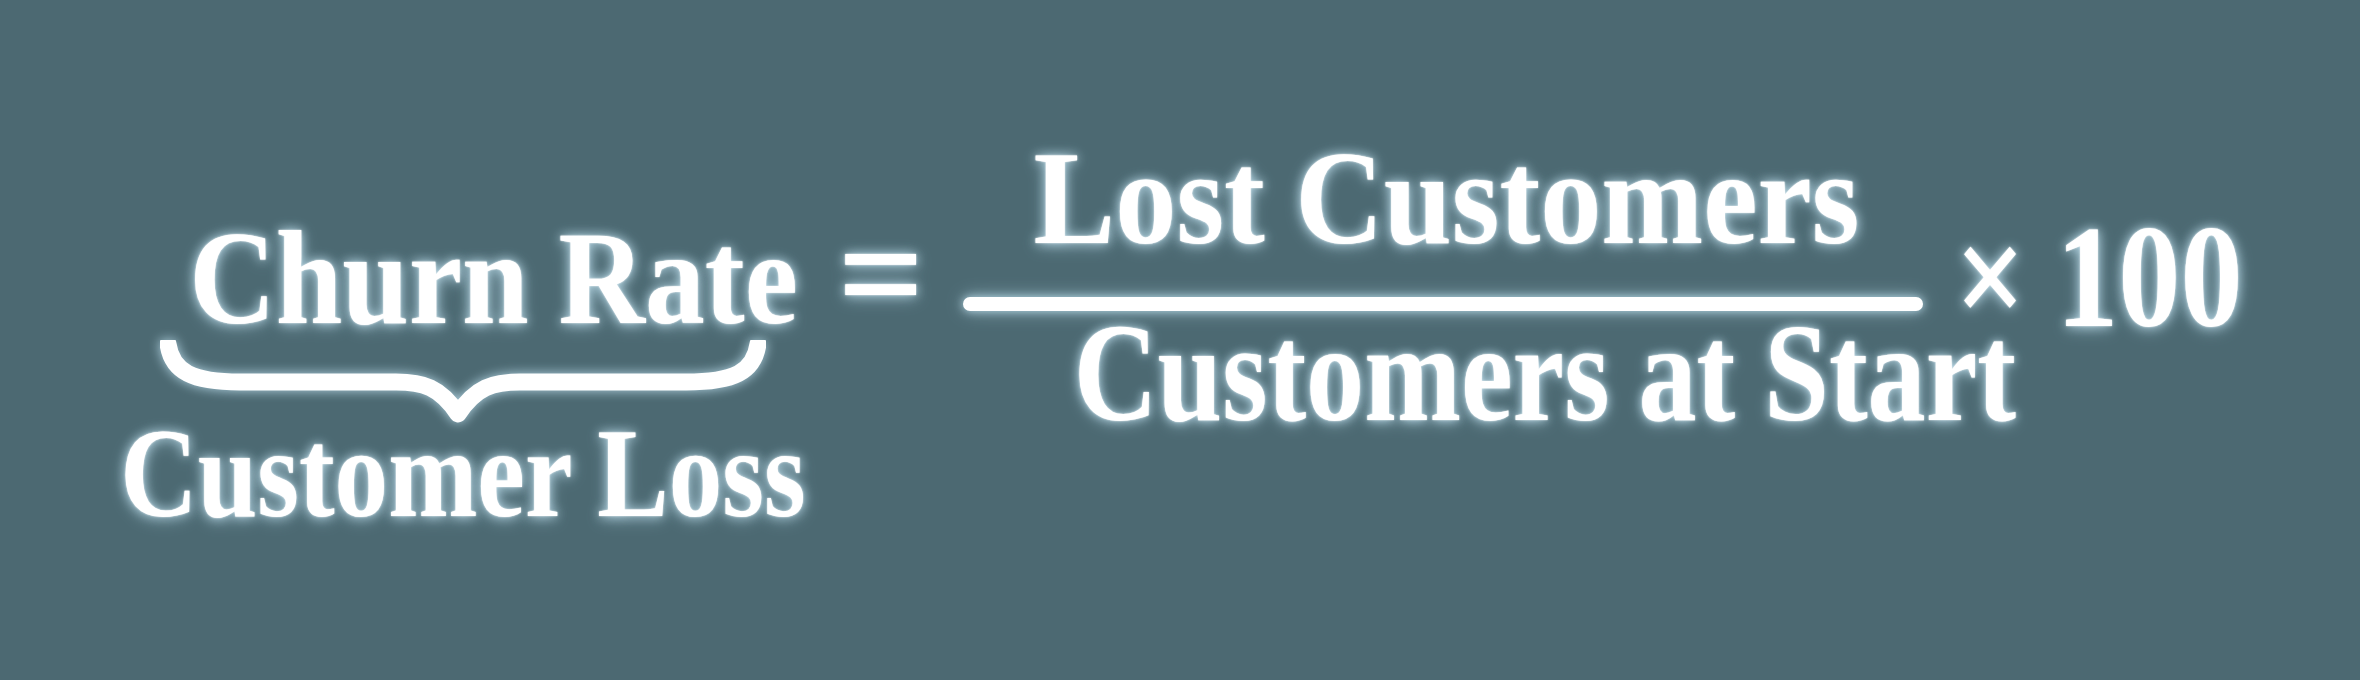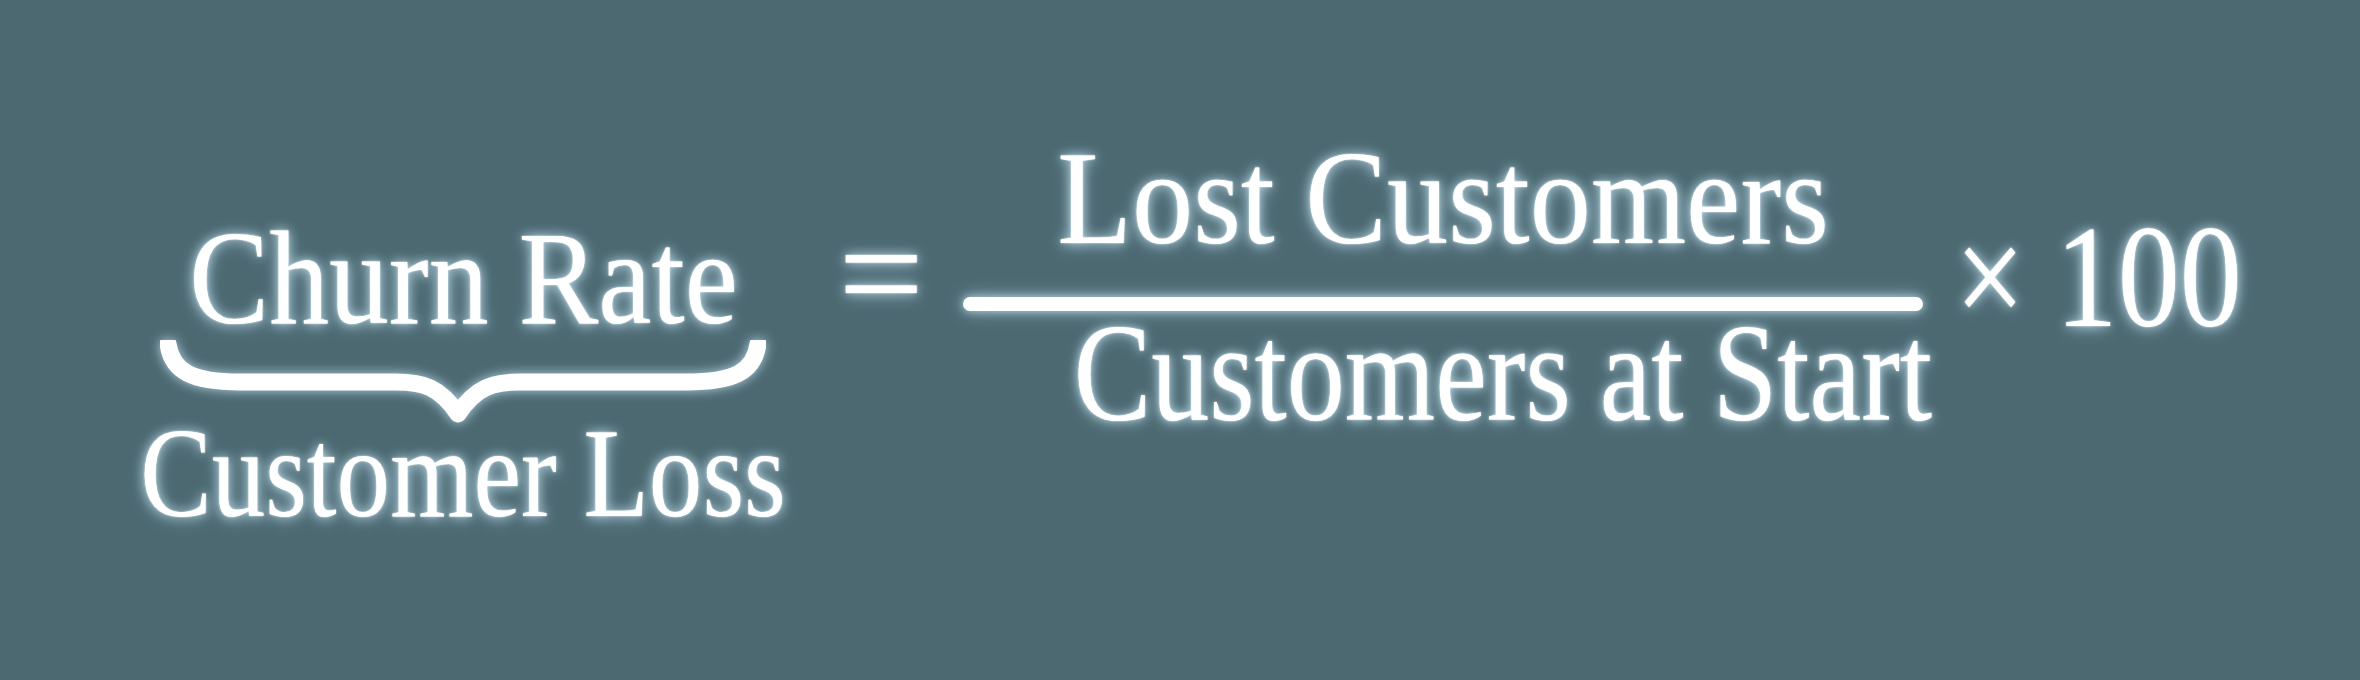--- a/index.html
+++ b/index.html
@@ -10,21 +10,21 @@
     --glow-faint:rgba(199,233,248,.45);
   }
   *{margin:0;padding:0;box-sizing:border-box;}
   html,body{background:var(--bg);}
   .canvas{
     position:relative;
     width:2360px;height:680px;
     background:var(--bg);
     overflow:hidden;
     font-family:"Liberation Serif","DejaVu Serif",serif;
-    font-weight:normal;
+    font-weight:bold;
     color:var(--ink);
   }
   .text{
     position:absolute;
     line-height:1;
     white-space:nowrap;
     text-align:center;
     text-shadow:0 0 2px var(--ink),0 0 11px var(--glow-soft),0 3px 18px var(--glow-faint);
   }
   .churn{

